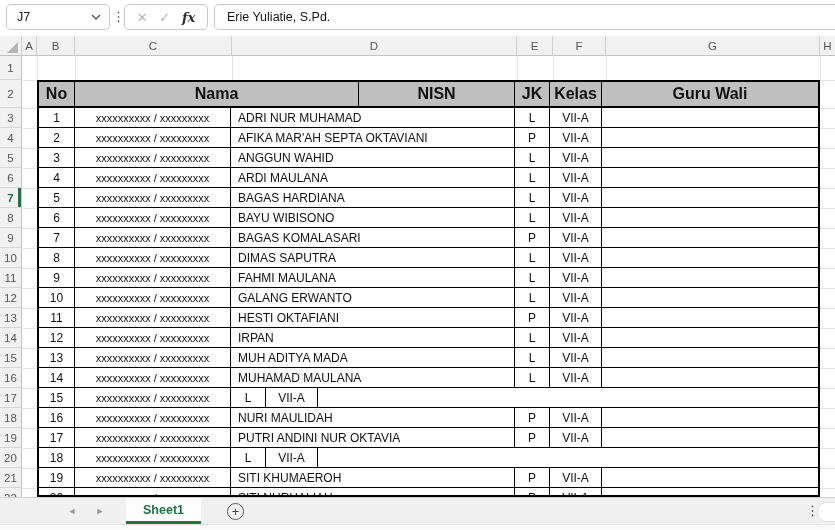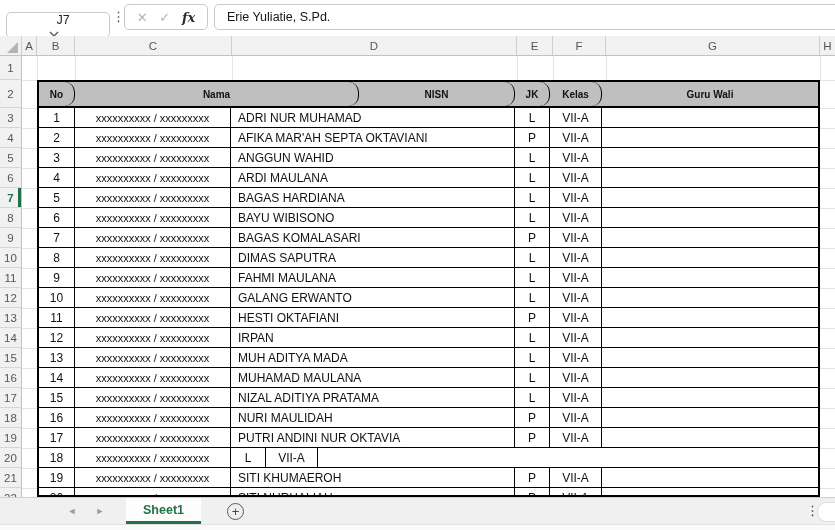--- a/index.html
+++ b/index.html
@@ -4,22 +4,22 @@
 <style>
   html,body{margin:0;padding:0;}
   body{
     width:835px;height:530px;position:relative;overflow:hidden;
     font-family:"Liberation Sans",sans-serif;background:#fff;
     -webkit-font-smoothing:antialiased;
   }
   
   .topbar{position:absolute;left:0;top:0;width:835px;height:36px;background:#fff;}
   .namebox{
-    position:absolute;left:6px;top:12px;width:104px;height:26px;box-sizing:border-box;
-    border:1px solid #c9c9c9;border-radius:5px;display:flex;align-items:center;background:#fff;flex-direction:column;
+    position:absolute;left:6px;top:4px;width:104px;height:26px;box-sizing:border-box;
+    border:1px solid #c9c9c9;border-radius:5px;display:flex;align-items:center;background:#fff;
   }
   .namebox .val{flex:1;padding-left:10px;font-size:12.5px;color:#222;}
   .namebox .chev{padding-right:8px;color:#555;display:flex;align-items:center;}
   .vhandle{
     position:absolute;left:112px;top:9px;width:8px;height:18px;color:#444;
     font-size:13px;line-height:16px;text-align:center;
   }
   .fxgroup{
     position:absolute;left:124px;top:4px;width:84px;height:26px;box-sizing:border-box;
     border:1px solid #c9c9c9;border-radius:5px;display:flex;align-items:center;
@@ -66,21 +66,21 @@
   .tc{
     box-sizing:border-box;border-right:1px solid #000;display:flex;align-items:center;
     justify-content:center;overflow:hidden;white-space:nowrap;font-size:12px;color:#111;
   }
   .tc:last-child{border-right:none;flex:1;}
   .tc.w-no{width:36px;}
   .tc.w-nisn{width:156px;font-size:11px;}
   .tc.w-nama{width:284px;justify-content:flex-start;padding-left:7px;}
   .tc.w-jk{width:35px;}
   .tc.w-kelas{width:52px;}
-  .trow.head .tc{font-size:10px;justify-content:center;padding-left:0;border-radius:10px;}
+  .trow.head .tc{font-size:16px;justify-content:center;padding-left:0;}
   
   .tabbar{
     position:absolute;left:0;top:497px;width:835px;height:27px;background:#f0f0f0;
     border-top:1px solid #cfcfcf;box-sizing:border-box;display:flex;align-items:center;
   }
   .tab-spacer{width:58px;}
   .tab-arrow{color:#9a9a9a;font-size:9px;width:28px;text-align:center;}
   .sheettab{
     height:26px;display:flex;align-items:center;padding:0 17px;margin-left:12px;
     box-sizing:border-box;border-bottom:3px solid #217346;color:#217346;
@@ -332,21 +332,20 @@
           <div class="tc w-no">14</div>
           <div class="tc w-nisn">xxxxxxxxxx / xxxxxxxxx</div>
           <div class="tc w-nama">MUHAMAD MAULANA</div>
           <div class="tc w-jk">L</div>
           <div class="tc w-kelas">VII-A</div>
           <div class="tc w-guru"></div>
         </div>
         <div class="trow">
           <div class="tc w-no">15</div>
           <div class="tc w-nisn">xxxxxxxxxx / xxxxxxxxx</div>
-          <div class="tc w-nama">NIZAL ADITIYA PRATAMA</div>
           <div class="tc w-jk">L</div>
           <div class="tc w-kelas">VII-A</div>
           <div class="tc w-guru"></div>
         </div>
         <div class="trow">
           <div class="tc w-no">16</div>
           <div class="tc w-nisn">xxxxxxxxxx / xxxxxxxxx</div>
           <div class="tc w-nama">NURI MAULIDAH</div>
           <div class="tc w-jk">P</div>
           <div class="tc w-kelas">VII-A</div>

